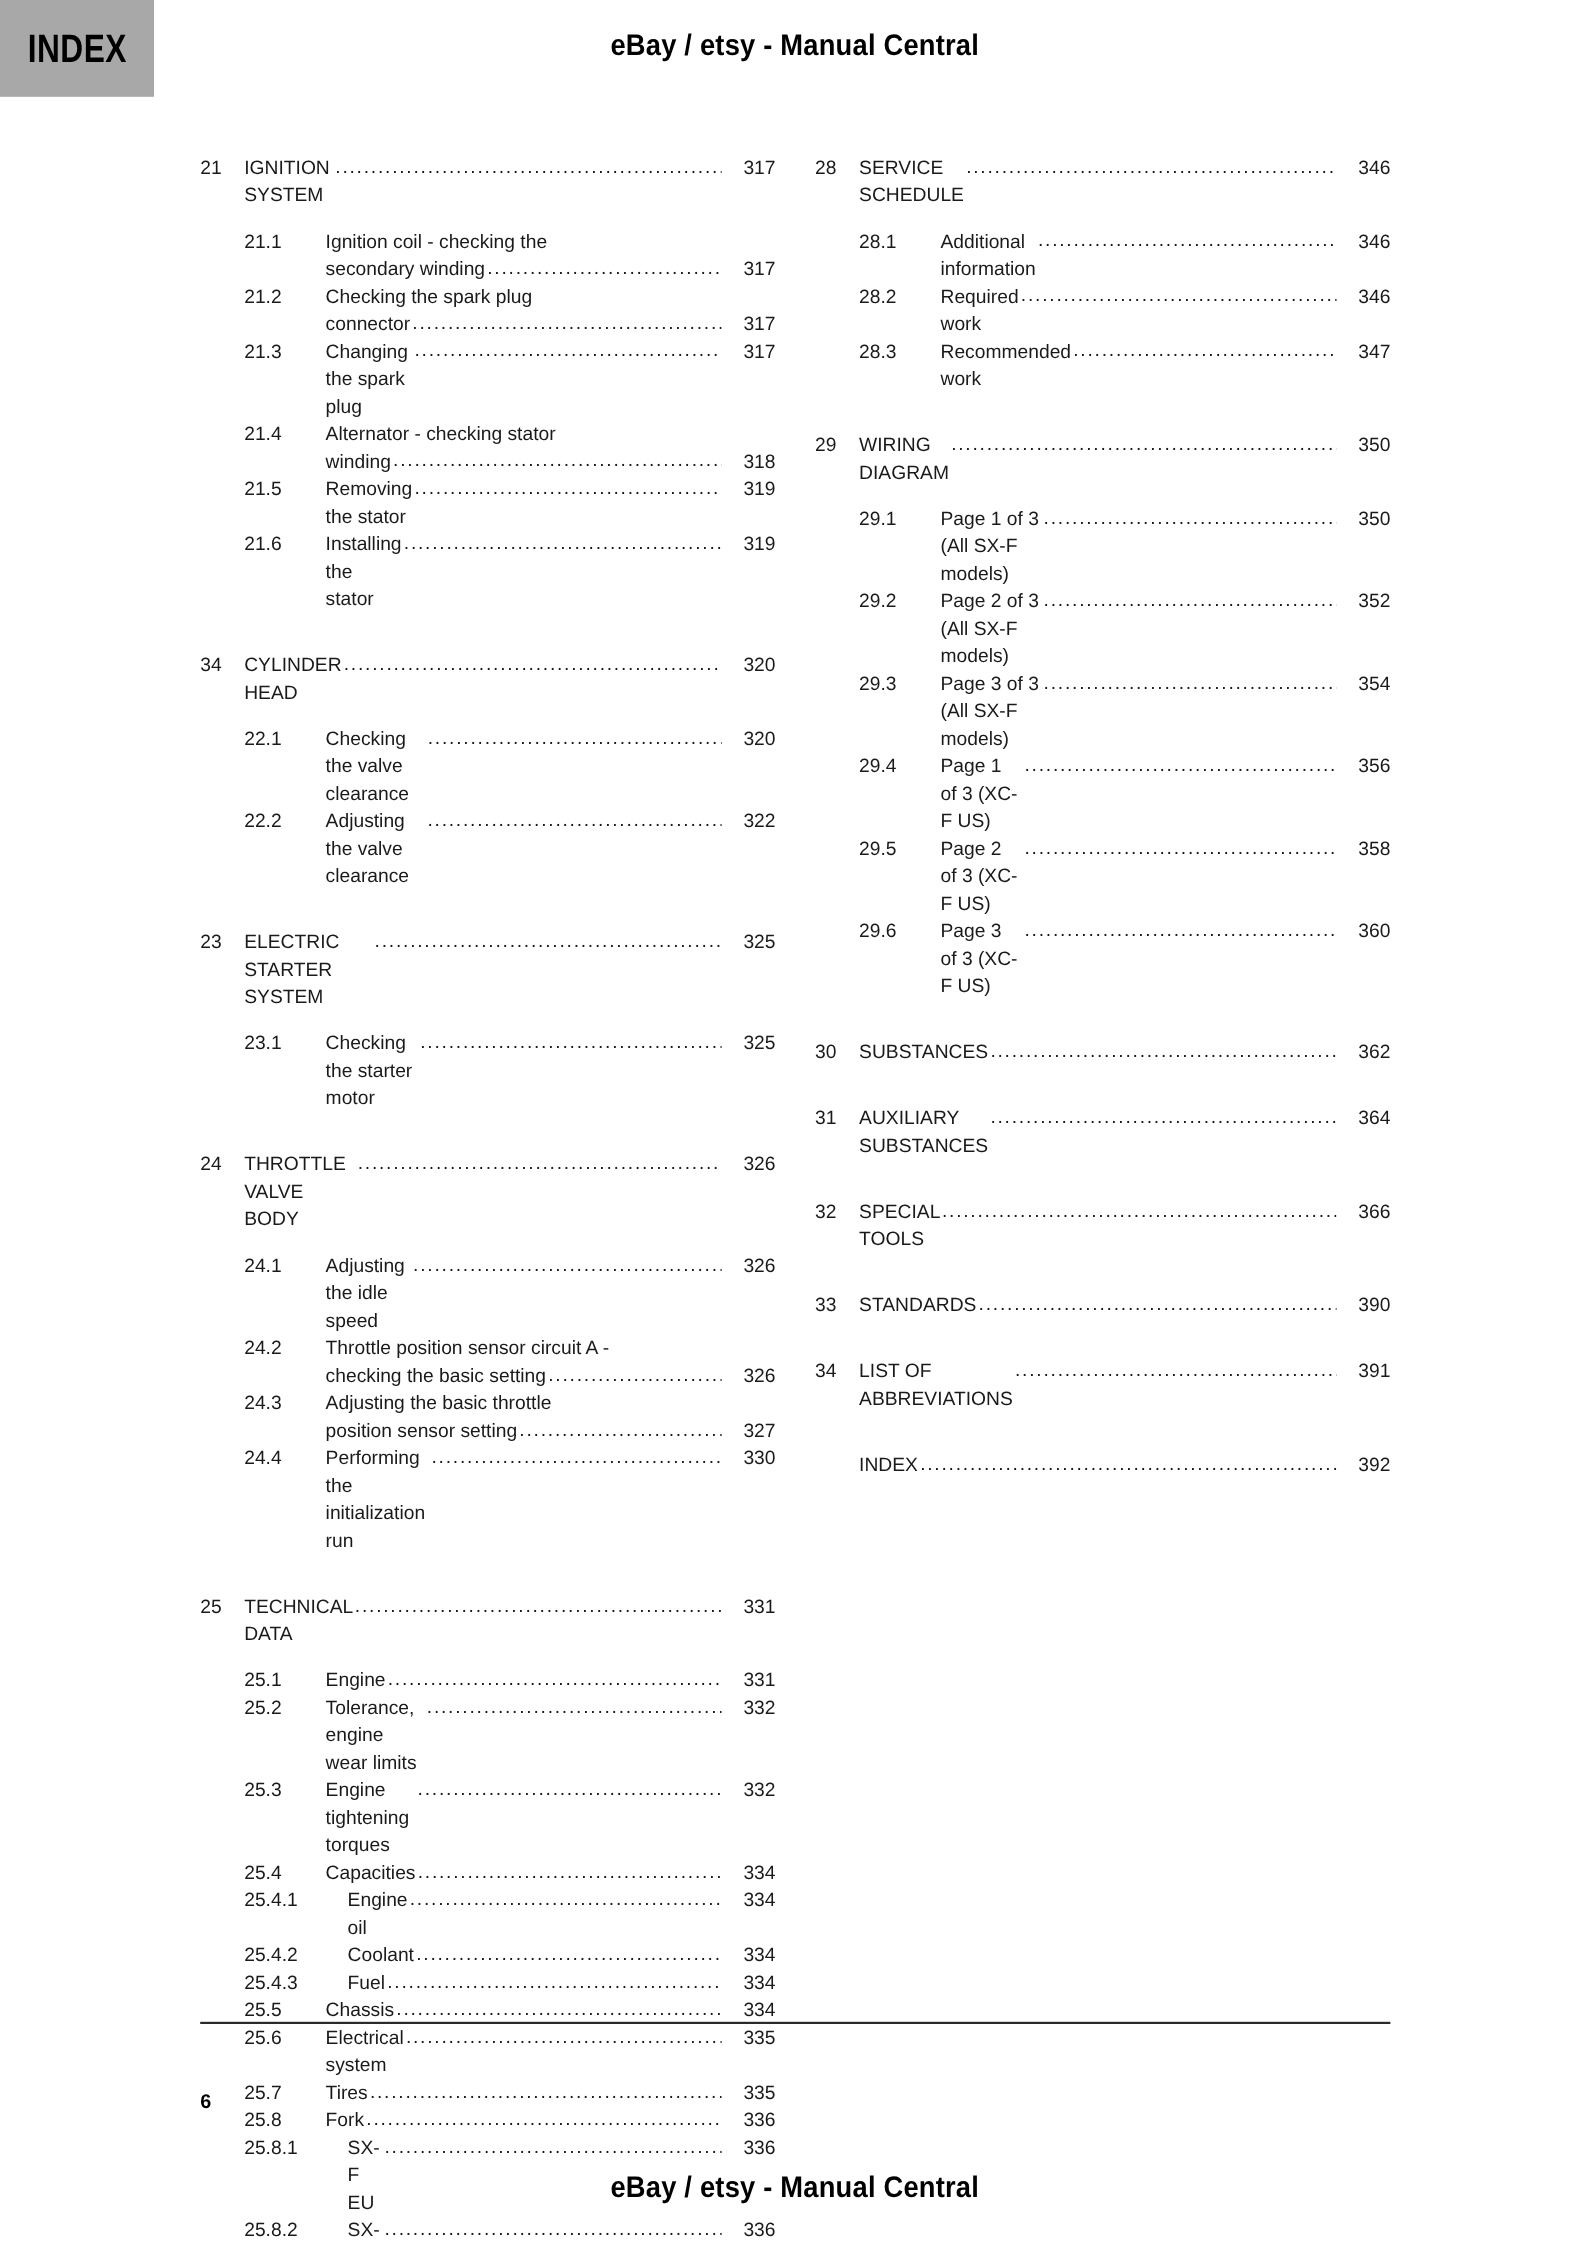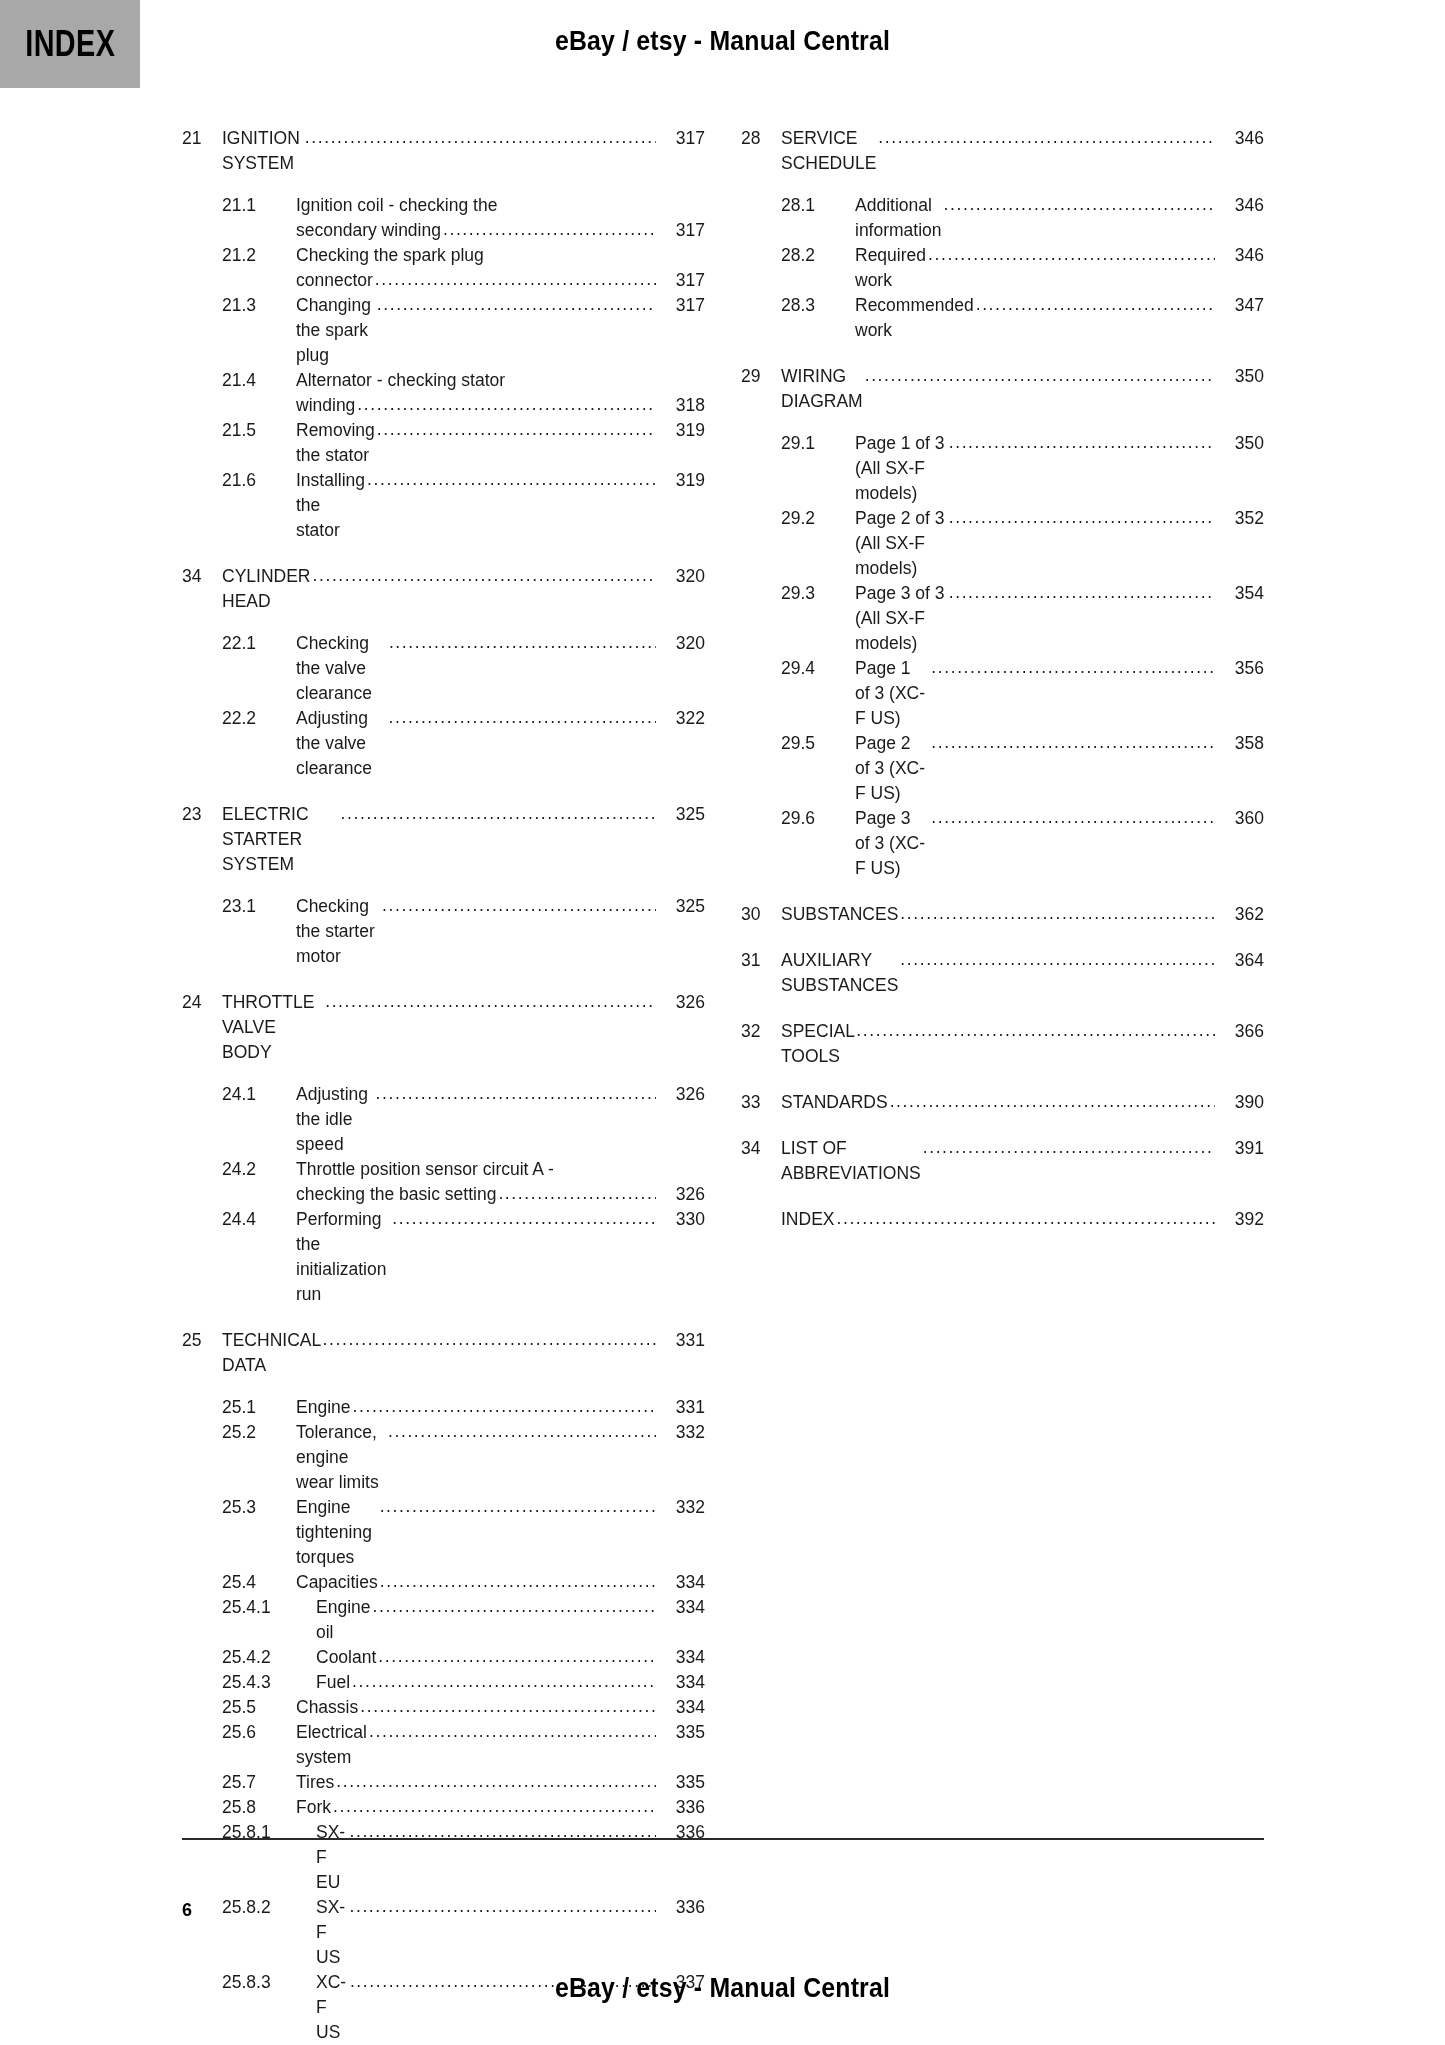--- a/index.html
+++ b/index.html
@@ -74,21 +74,21 @@
   .group { margin-bottom: 0; }
   .group-gap { height: 17px; }
 
   .row {
     display: flex;
     align-items: flex-start;
     font-size: 17.5px;
     line-height: 25px;
     color: #1a1a1a;
   }
-  .row.lvl1 { margin-top: 4px; justify-content: center; }
+  .row.lvl1 { margin-top: 18px; justify-content: center; }
 
   .num {
     flex: 0 0 auto;
     text-align: left;
     white-space: nowrap;
   }
   .num.n1 { width: 40px; margin-left: 0; }
   .num.n2 { width: 74px; margin-left: 40px; }
   .num.n3 { width: 94px; margin-left: 40px; }
 
@@ -313,20 +313,31 @@
           <span class="num n2">24.2</span>
           <span class="title-wrap">
             <span class="ttl">Throttle position sensor circuit A -</span>
             <span class="line2">
               <span class="seg">checking the basic setting</span>
               <span class="leader"></span>
               <span class="pg">326</span>
             </span>
           </span>
         </div>
+        <div class="row lvl2 multiline">
+          <span class="num n2">24.3</span>
+          <span class="title-wrap">
+            <span class="ttl">Adjusting the basic throttle</span>
+            <span class="line2">
+              <span class="seg">position sensor setting</span>
+              <span class="leader"></span>
+              <span class="pg">327</span>
+            </span>
+          </span>
+        </div>
         <div class="row lvl2">
           <span class="num n2">24.4</span>
           <span class="title-wrap">
             <span class="ttl">Performing the initialization run</span>
             <span class="leader"></span>
             <span class="pg">330</span>
           </span>
         </div>
       </div>
       <div class="group-gap"></div>

